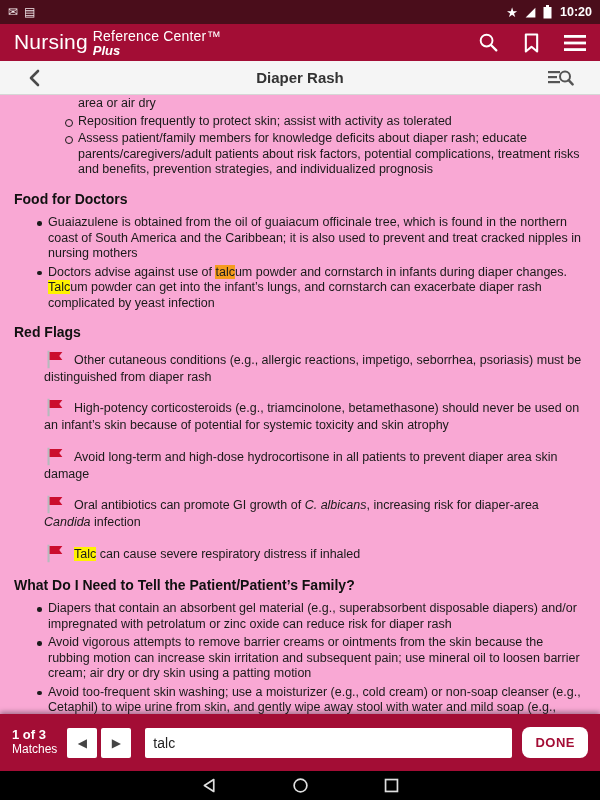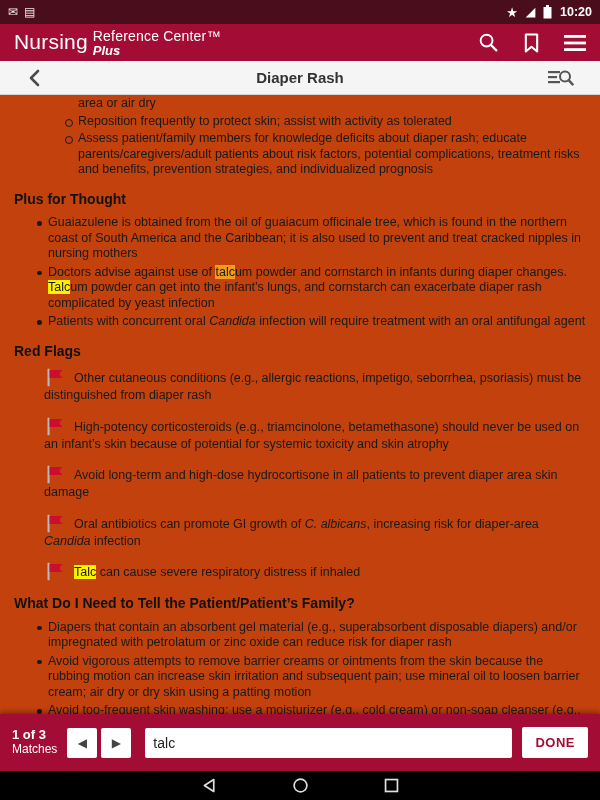--- a/index.html
+++ b/index.html
@@ -49,21 +49,21 @@
     display:flex;align-items:center;position:relative;padding:0 26px;flex:0 0 auto;
   }
   .toolbar-title{
     position:absolute;left:50%;transform:translateX(-50%);
     font-size:15px;font-weight:bold;color:#333;white-space:nowrap;
   }
   .toolbar-right{margin-left:auto;display:flex;align-items:center;}
 
   
   .content{
-    flex:1 1 auto;background:#c2410c;overflow:hidden;
+    flex:1 1 auto;background:#f9a8d4;overflow:hidden;
     font-size:12.5px;line-height:15.5px;color:#1a1a1a;padding-top:1px;
   }
   .h-block{font-weight:bold;font-size:14px;color:#111;margin:14px 14px 8px 14px;}
   .li-cont{margin:0 14px 2px 78px;}
   .li-circle{position:relative;margin:0 14px 2px 64px;padding-left:14px;}
   .li-circle::before{
     content:"";position:absolute;left:1px;top:5px;width:6px;height:6px;
     border:1.2px solid #1a1a1a;border-radius:50%;
   }
   .li-disc{position:relative;margin:0 14px 3px 36px;padding-left:12px;}
@@ -90,21 +90,21 @@
     width:30px;height:30px;background:#fff;border:none;border-radius:2px;
     display:flex;align-items:center;justify-content:center;
     font-size:12px;color:#444;cursor:pointer;margin-right:4px;padding:0;
   }
   .search-input{
     flex:1;height:30px;border:none;border-radius:2px;margin:0 10px;
     padding:0 8px;font-size:14px;font-family:"Liberation Sans", sans-serif;color:#222;
     outline:none;background:#fff;
   }
   .done-btn{
-    background:#fff;border:none;border-radius:2px;cursor:pointer;
+    background:#fff;border:none;border-radius:8px;cursor:pointer;
     color:var(--brand-red);font-weight:bold;font-size:13px;letter-spacing:.5px;
     padding:8px 13px;margin-right:4px;font-family:"Liberation Sans", sans-serif;
   }
 
   
   .android-nav{
     height:29px;background:#000;flex:0 0 auto;
     display:flex;align-items:center;justify-content:center;gap:74px;
   }
   .android-nav .icon-btn svg{display:block;}
@@ -180,24 +180,23 @@
             <line x1="20.6" y1="12.2" x2="24.6" y2="16.4" stroke="#555" stroke-width="2.4" stroke-linecap="round"></line>
           </svg>
       </button>
     </div>
   </div>
 
   <div class="content">
       <div class="block li-cont"><span>area or air dry</span></div>
       <div class="block li-circle"><span>Reposition frequently to protect skin; assist with activity as tolerated</span></div>
       <div class="block li-circle"><span>Assess patient/family members for knowledge deficits about diaper rash; educate parents/caregivers/adult patients about risk factors, potential complications, treatment risks and benefits, prevention strategies, and individualized prognosis</span></div>
-      <div class="block h-block"><span>Plus for Thought</span></div>
+      <div class="block h-block"><span>Food for Doctors</span></div>
       <div class="block li-disc"><span>Guaiazulene is obtained from the oil of guaiacum officinale tree, which is found in the northern coast of South America and the Caribbean; it is also used to prevent and treat cracked nipples in nursing mothers</span></div>
       <div class="block li-disc"><span>Doctors advise against use of </span><span class="hl-active">talc</span><span>um powder and cornstarch in infants during diaper changes. </span><span class="hl-match">Talc</span><span>um powder can get into the infant’s lungs, and cornstarch can exacerbate diaper rash complicated by yeast infection</span></div>
-      <div class="block li-disc"><span>Patients with concurrent oral </span><span class="it">Candida</span><span> infection will require treatment with an oral antifungal agent</span></div>
       <div class="block h-block"><span>Red Flags</span></div>
       <div class="block li-flag"><svg class="flag-svg" width="21" height="21" viewBox="0 0 24 24">
           <rect x="4" y="2" width="2.4" height="20" fill="#b6babd"></rect>
           <path d="M6.4 3.5 H21 L17.4 8 L21 12.5 H6.4 Z" fill="#cb0e2e"></path>
         </svg><span>Other cutaneous conditions (e.g., allergic reactions, impetigo, seborrhea, psoriasis) must be distinguished from diaper rash</span></div>
       <div class="block li-flag"><svg class="flag-svg" width="21" height="21" viewBox="0 0 24 24">
           <rect x="4" y="2" width="2.4" height="20" fill="#b6babd"></rect>
           <path d="M6.4 3.5 H21 L17.4 8 L21 12.5 H6.4 Z" fill="#cb0e2e"></path>
         </svg><span>High-potency corticosteroids (e.g., triamcinolone, betamethasone) should never be used on an infant’s skin because of potential for systemic toxicity and skin atrophy</span></div>
       <div class="block li-flag"><svg class="flag-svg" width="21" height="21" viewBox="0 0 24 24">

